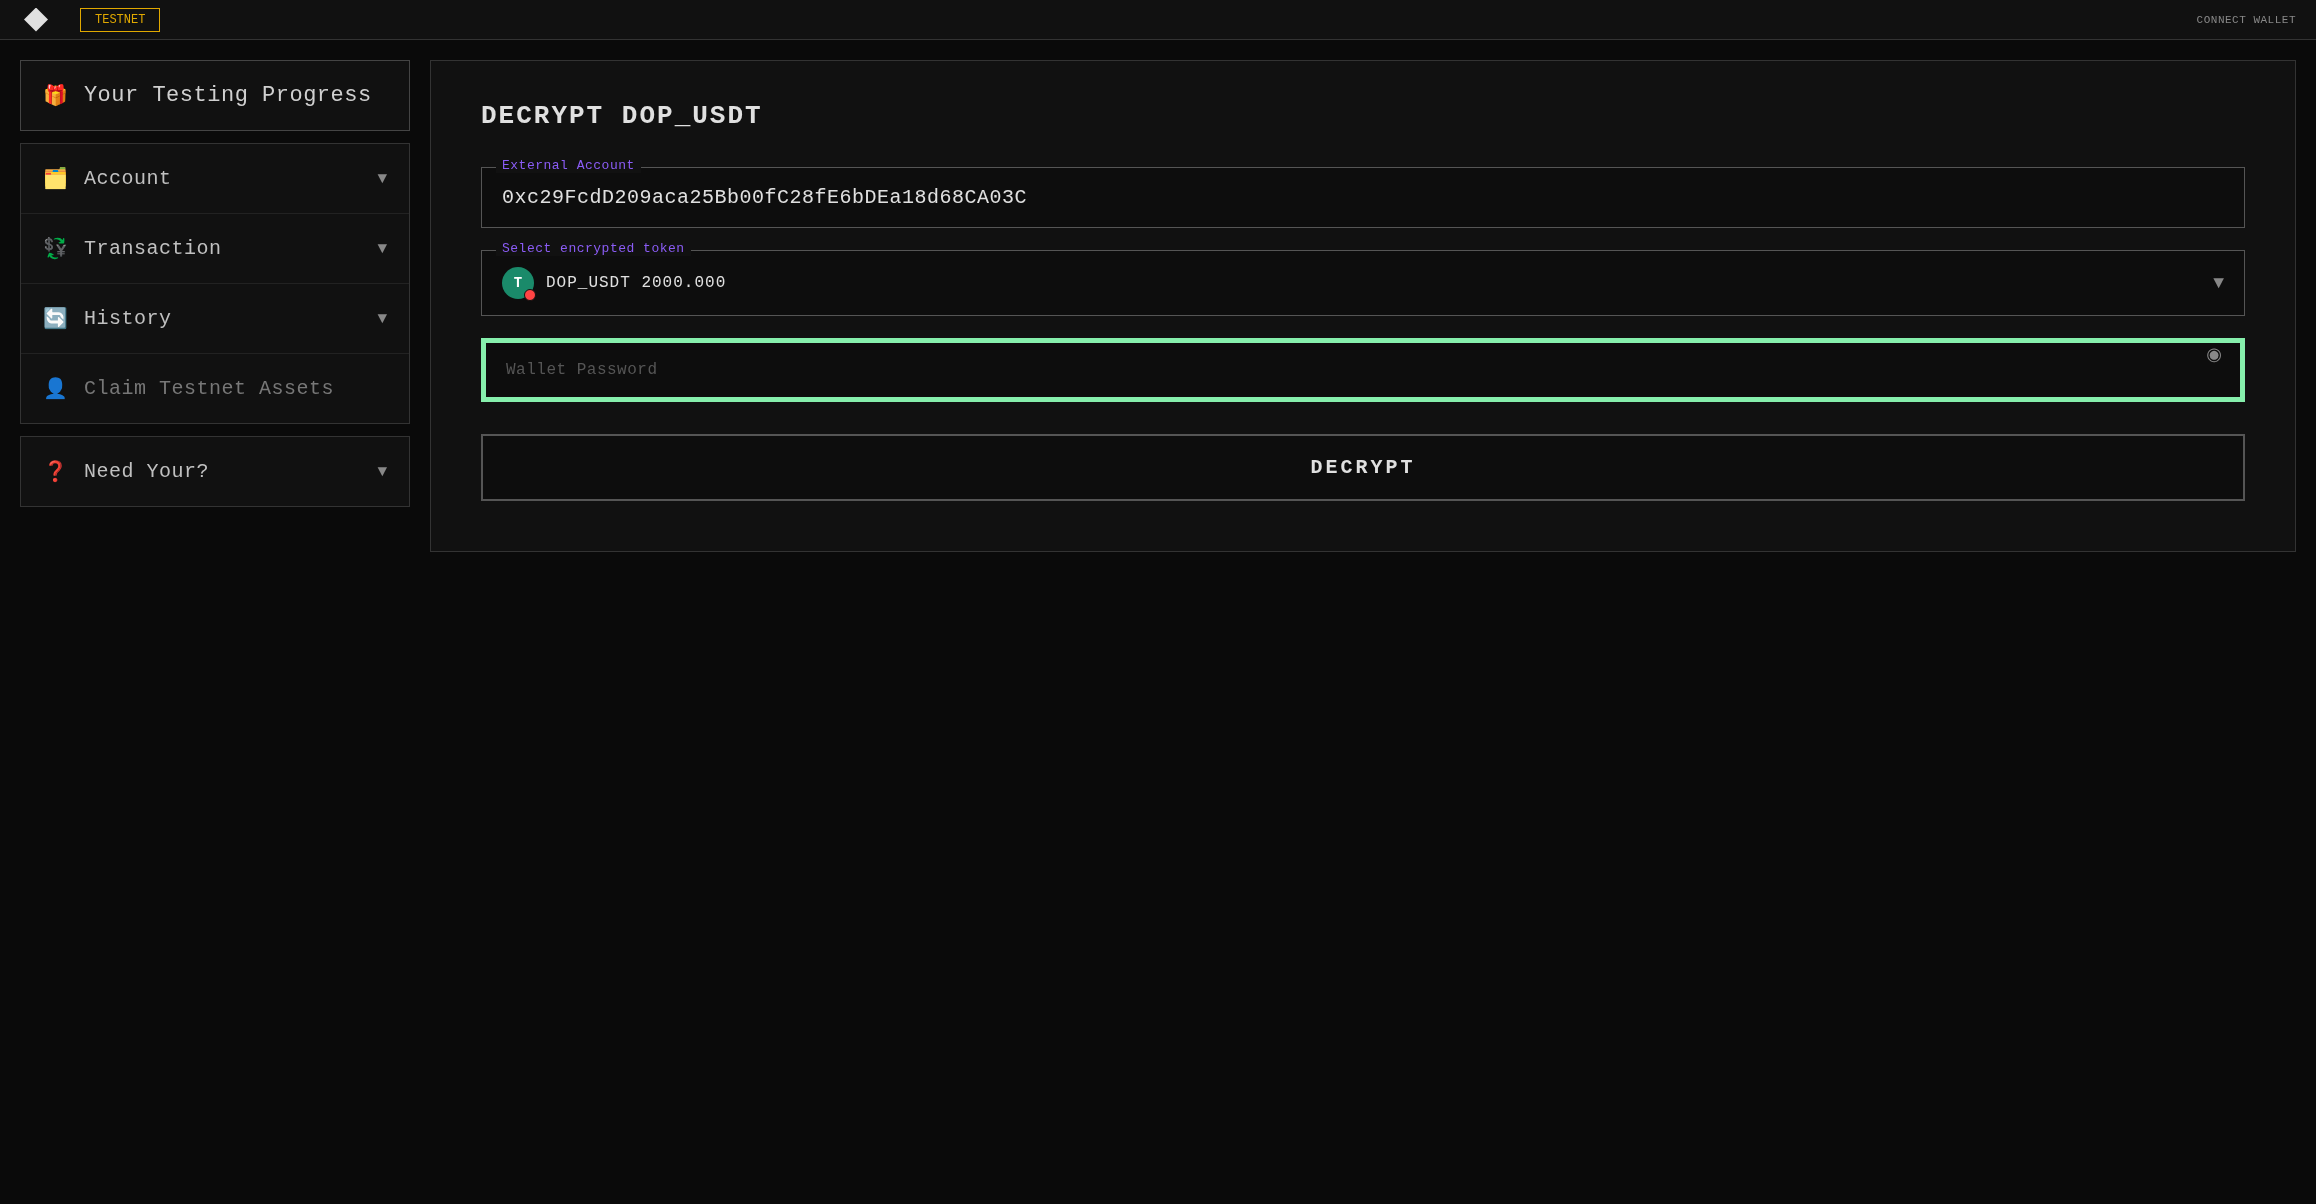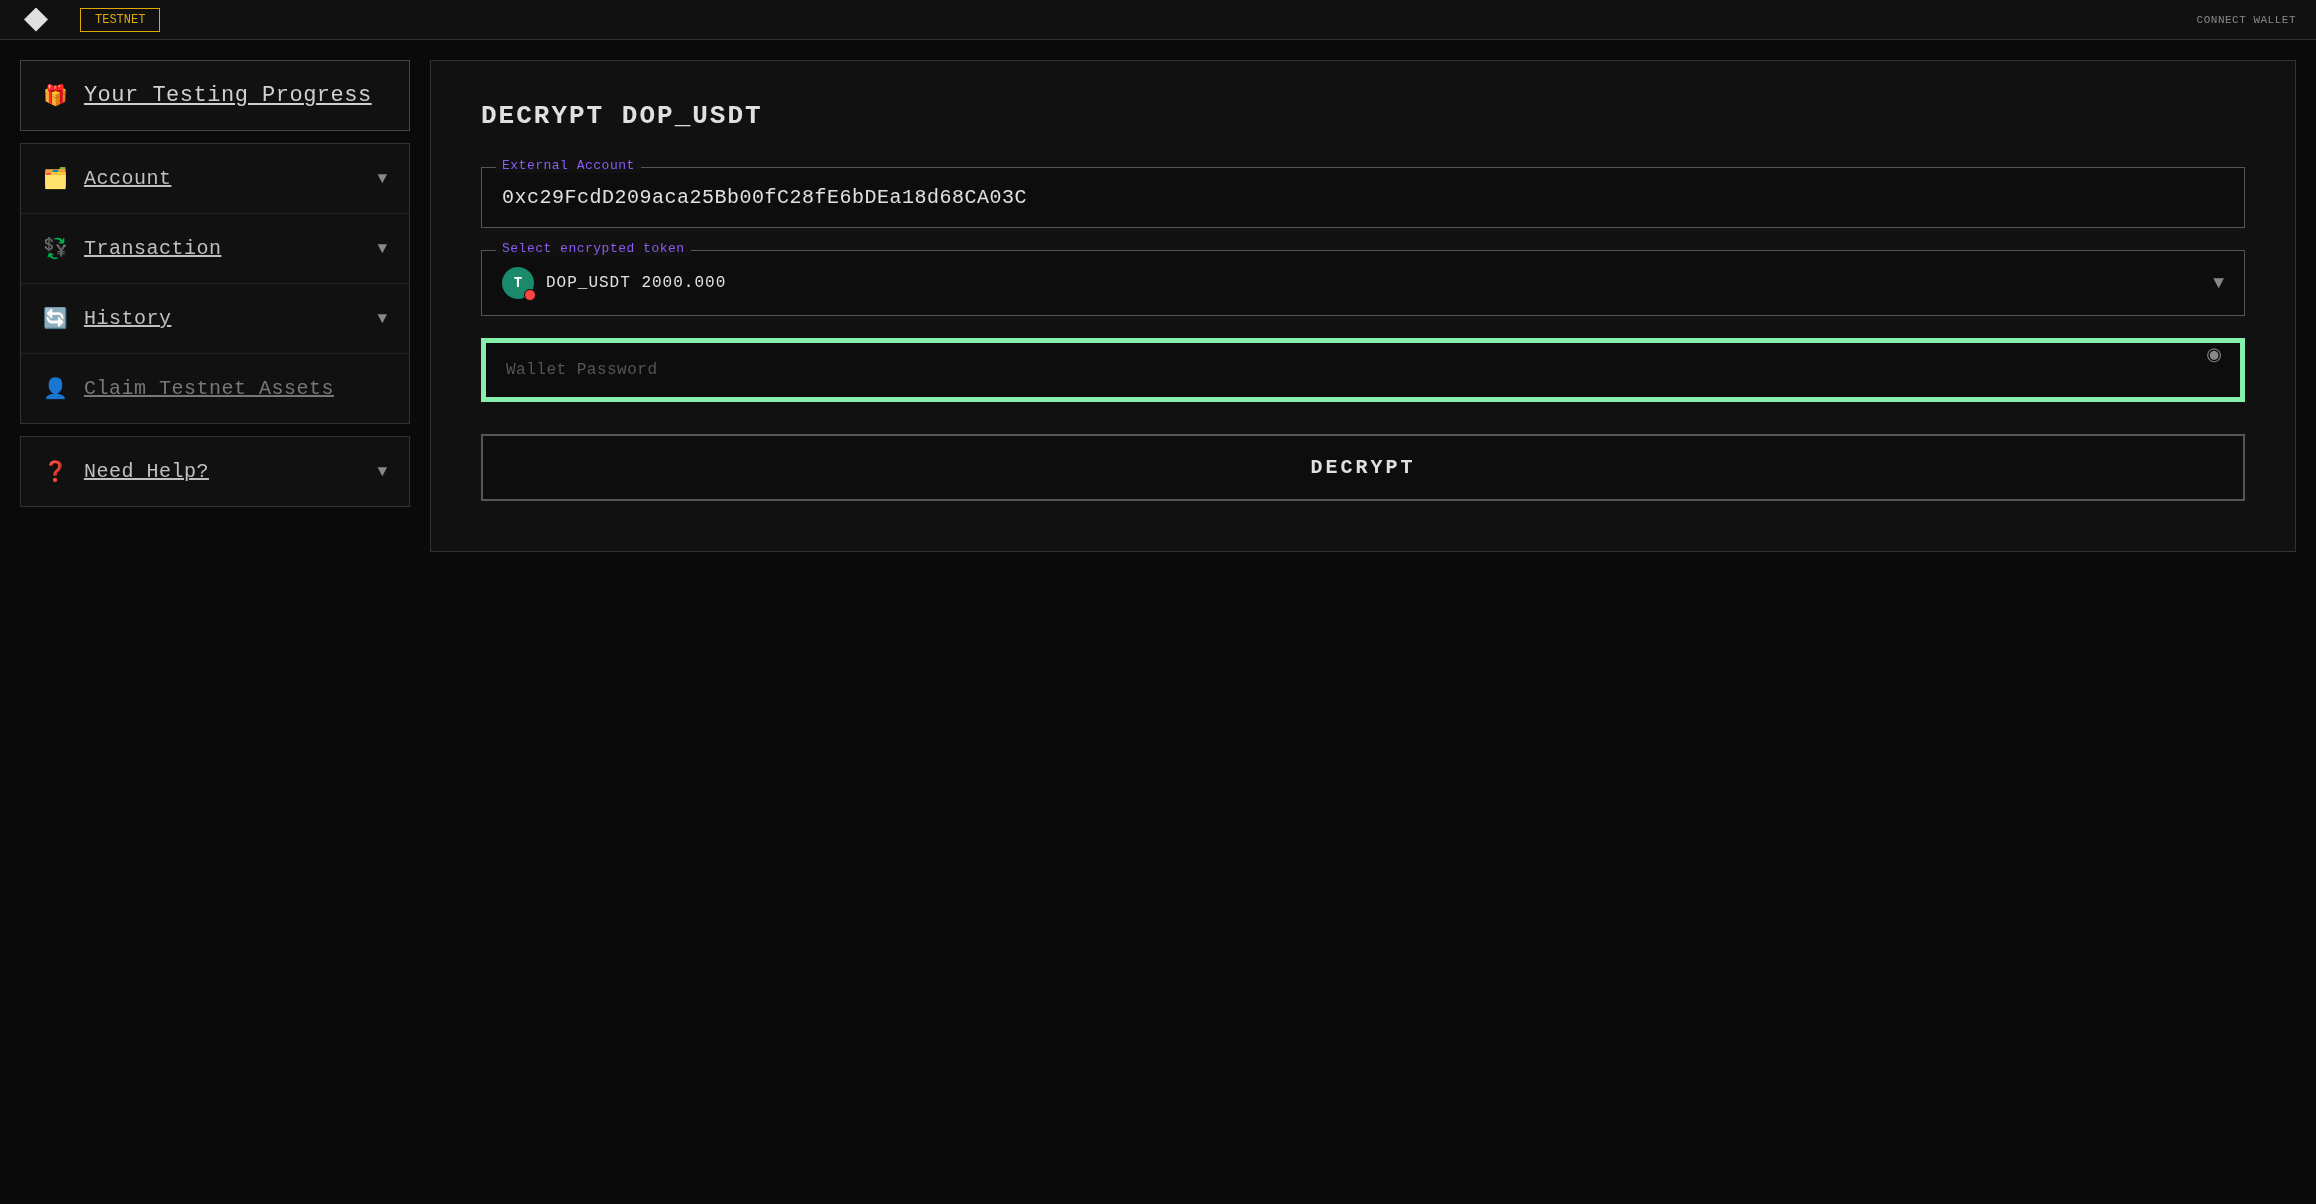--- a/index.html
+++ b/index.html
@@ -95,21 +95,20 @@
     .sidebar-icon {
       font-size: 20px;
       color: #c0c0c0;
     }
 
     .sidebar-label {
       font-size: 20px;
       font-family: 'Courier New', Courier, monospace;
       color: #c0c0c0;
       letter-spacing: 0.5px;
-      text-decoration: underline;
     }
 
     .sidebar-testing {
       background-color: #111111;
       border: 1px solid #444;
       padding: 22px 22px;
       display: flex;
       align-items: center;
       gap: 16px;
       cursor: pointer;
@@ -392,21 +391,21 @@
           <span class="sidebar-icon">👤</span>
           <span class="sidebar-label" style="color:#777;">Claim Testnet Assets</span>
         </div>
       </div>
 
     </div>
 
     <div class="sidebar-help">
       <div class="sidebar-item-left">
         <span class="sidebar-icon">❓</span>
-        <span class="sidebar-label">Need Help?</span>
+        <span class="sidebar-label">Need Your?</span>
       </div>
       <span class="chevron">▼</span>
     </div>
 
   </div>
 
   <div class="main-content">
 
     <div class="form-title">DECRYPT DOP_USDT</div>
 

